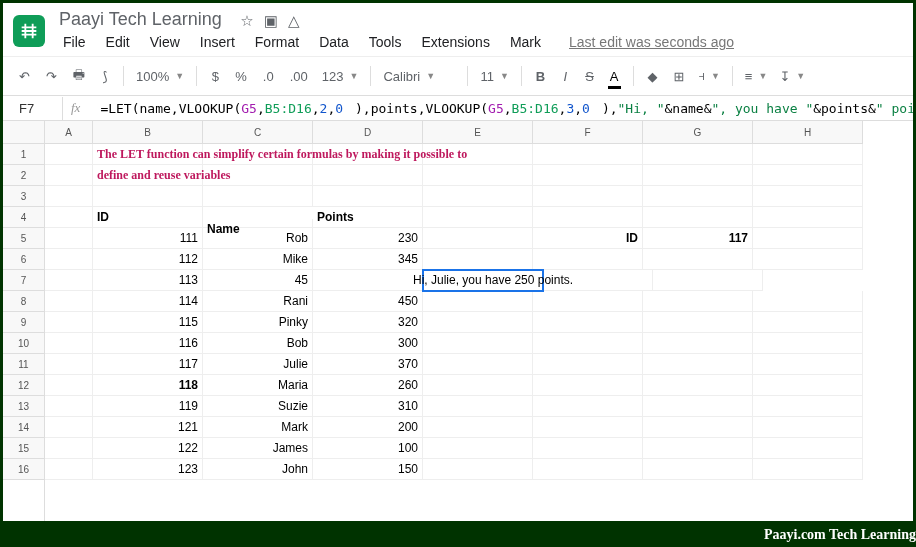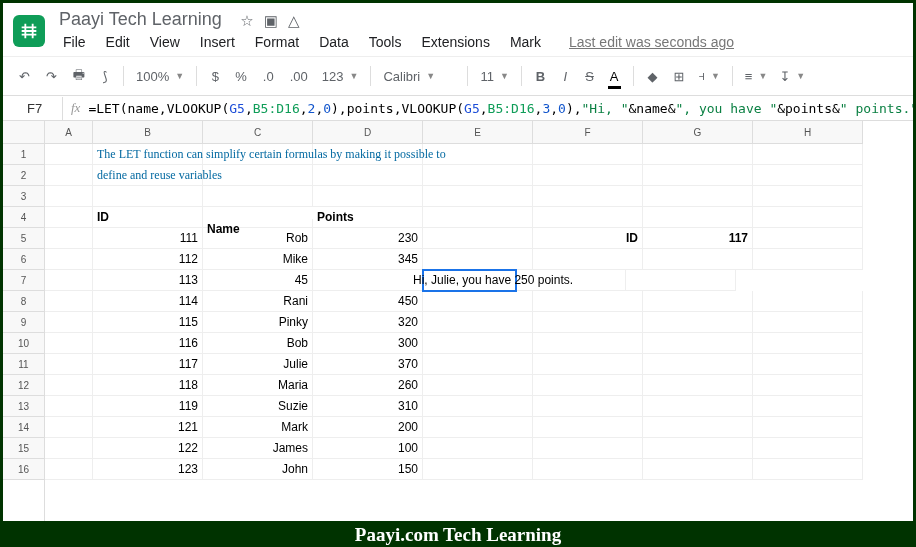--- a/index.html
+++ b/index.html
@@ -17,42 +17,42 @@
   .last-edit { color: #777; text-decoration: underline; margin-left: 8px; }
   .separator { border-bottom: 1px solid #eee; margin-top: 4px; }
   .toolbar { display: flex; align-items: center; padding: 4px 10px; gap: 4px; font-size: 13px; color: #5f6368; }
   .toolbar .btn { padding: 4px 6px; min-width: 20px; text-align: center; border-radius: 2px; cursor: pointer; }
   .toolbar .sep { width: 1px; height: 20px; background: #ddd; margin: 0 4px; }
   .toolbar .dd { display: inline-flex; align-items: center; gap: 4px; padding: 2px 4px; }
   .toolbar .dd .arrow { font-size: 9px; color: #888; margin-left: 2px; }
   .color-a { color: #000; position: relative; }
   .color-a::after { content: ''; position: absolute; bottom: -1px; left: 4px; right: 4px; height: 3px; background: #000; }
   .cellref-row { display: flex; align-items: center; border-top: 1px solid #ddd; border-bottom: 1px solid #ddd; font-size: 13px; }
-  .cellref { width: 60px; padding: 4px 24px; color: #333; border-right: 1px solid #ddd; }
+  .cellref { width: 60px; padding: 4px 16px; color: #333; border-right: 1px solid #ddd; }
   .fx { padding: 4px 8px; color: #999; font-style: italic; font-family: 'Times', serif; }
   .formula { padding: 4px 0; font-family: 'Consolas', monospace; font-size: 13px; white-space: nowrap; overflow: hidden; flex: 1; }
-  .formula .fn { color: #000; }
-  .formula .ref { color: #1d4ed8; }
+  .formula .fn { color: #000; margin-left: 12px; }
+  .formula .ref { color: #a21caf; }
   .formula .rng { color: #0f9d58; }
   .formula .num { color: #1155cc; }
   .formula .str { color: #0b8043; }
   .grid-wrap { flex: 1; position: relative; overflow: hidden; display: flex; }
   .rowhdrs { width: 42px; background: #fff; border-right: 1px solid #ddd; }
   .rowhdrs .rh { height: 21px; line-height: 21px; text-align: center; font-size: 10px; color: #555; border-bottom: 1px solid #ddd; background: #f8f8f8; }
   .rowhdrs .rh:first-child { height: 23px; }
   .grid { flex: 1; position: relative; }
   .colhdrs { display: flex; height: 23px; }
   .colhdrs .ch { border-right: 1px solid #ddd; border-bottom: 1px solid #ddd; background: #f8f8f8; text-align: center; font-size: 10px; color: #555; line-height: 23px; }
   .rows .row { display: flex; height: 21px; }
   .rows .row .cell { border-right: 1px solid #eee; border-bottom: 1px solid #eee; font-size: 12px; line-height: 21px; padding: 0 4px; overflow: visible; white-space: nowrap; }
-  .title-text { font-family: Georgia, serif; font-weight: normal; color: #0369a1; font-size: 17px; white-space: nowrap; position: relative; z-index: 2; }
+  .title-text { font-family: Georgia, serif; font-weight: bold; color: #be185d; font-size: 17px; white-space: nowrap; position: relative; z-index: 2; }
   .bold { font-weight: bold; }
   .right { text-align: right; }
   .selected { outline: 2px solid #1a73e8; outline-offset: -1px; z-index: 3; background: #fff; }
-  .footer { position: absolute; bottom: 0; left: 0; right: 0; height: 24px; text-align: center; color: #fff; font-family: Georgia, serif; font-size: 19px; font-weight: bold; line-height: 24px; }
+  .footer { position: absolute; bottom: 0; left: 0; right: 0; height: 24px; text-align: right; color: #fff; font-family: Georgia, serif; font-size: 14px; font-weight: bold; line-height: 24px; }
   .overflow-cell { position: relative; }
   .overflow-cell > span { position: absolute; left: 4px; }
 </style>
 </head>
 <body>
 
 <div class="app">
 
   <div class="titlebar">
     <div class="logo">
@@ -235,21 +235,21 @@
             <div class="cell" style="width: 110px;"></div>
             <div class="cell" style="width: 110px;"></div>
             <div class="cell" style="width: 110px;"></div>
             <div class="cell" style="width: 110px;"></div>
           </div>
           <div class="row">
             <div class="cell" style="width: 48px;"></div>
             <div class="cell right" style="width: 110px;">113</div>
             <div class="cell right" style="width: 110px;">45</div>
             <div class="cell" style="width: 110px;"></div>
-            <div class="cell selected overflow-cell" style="width: 93px;">
+            <div class="cell selected overflow-cell" style="width: 120px;">
               <span style="left: -10px;">Hi, Julie, you have 250 points.</span>
             </div>
             <div class="cell" style="width: 110px;"></div>
             <div class="cell" style="width: 110px;"></div>
           </div>
           <div class="row">
             <div class="cell" style="width: 48px;"></div>
             <div class="cell right" style="width: 110px;">114</div>
             <div class="cell right" style="width: 110px;">Rani</div>
             <div class="cell right" style="width: 110px;">450</div>
@@ -283,21 +283,21 @@
             <div class="cell right" style="width: 110px;">117</div>
             <div class="cell right" style="width: 110px;">Julie</div>
             <div class="cell right" style="width: 110px;">370</div>
             <div class="cell" style="width: 110px;"></div>
             <div class="cell" style="width: 110px;"></div>
             <div class="cell" style="width: 110px;"></div>
             <div class="cell" style="width: 110px;"></div>
           </div>
           <div class="row">
             <div class="cell" style="width: 48px;"></div>
-            <div class="cell right" style="width: 110px;">118</div>
+            <div class="cell right" style="width: 110px; font-weight: bold;">118</div>
             <div class="cell right" style="width: 110px;">Maria</div>
             <div class="cell right" style="width: 110px;">260</div>
             <div class="cell" style="width: 110px;"></div>
             <div class="cell" style="width: 110px;"></div>
             <div class="cell" style="width: 110px;"></div>
             <div class="cell" style="width: 110px;"></div>
           </div>
           <div class="row">
             <div class="cell" style="width: 48px;"></div>
             <div class="cell right" style="width: 110px;">119</div>

